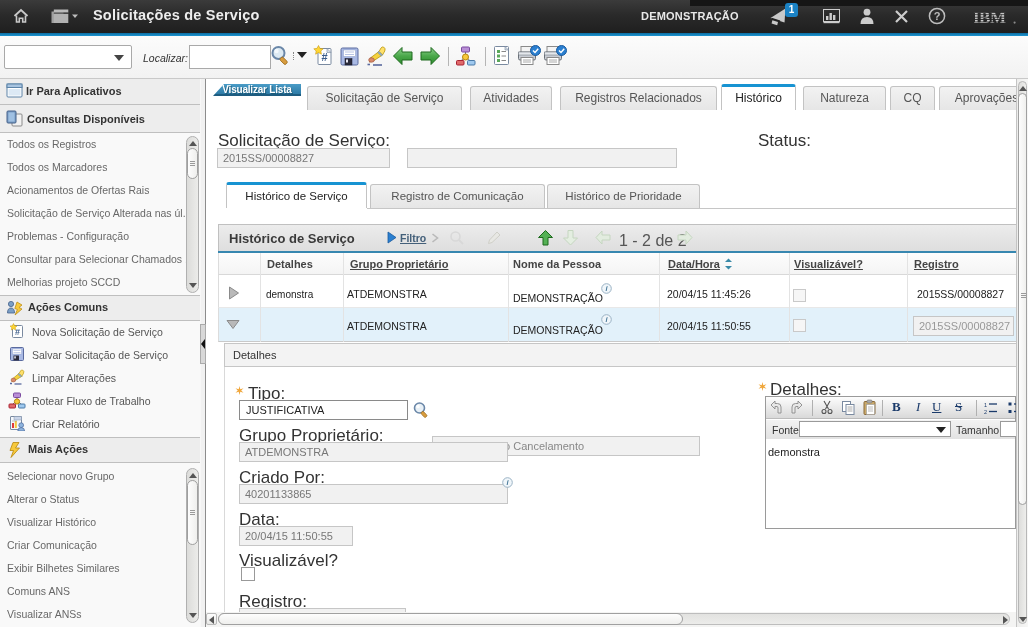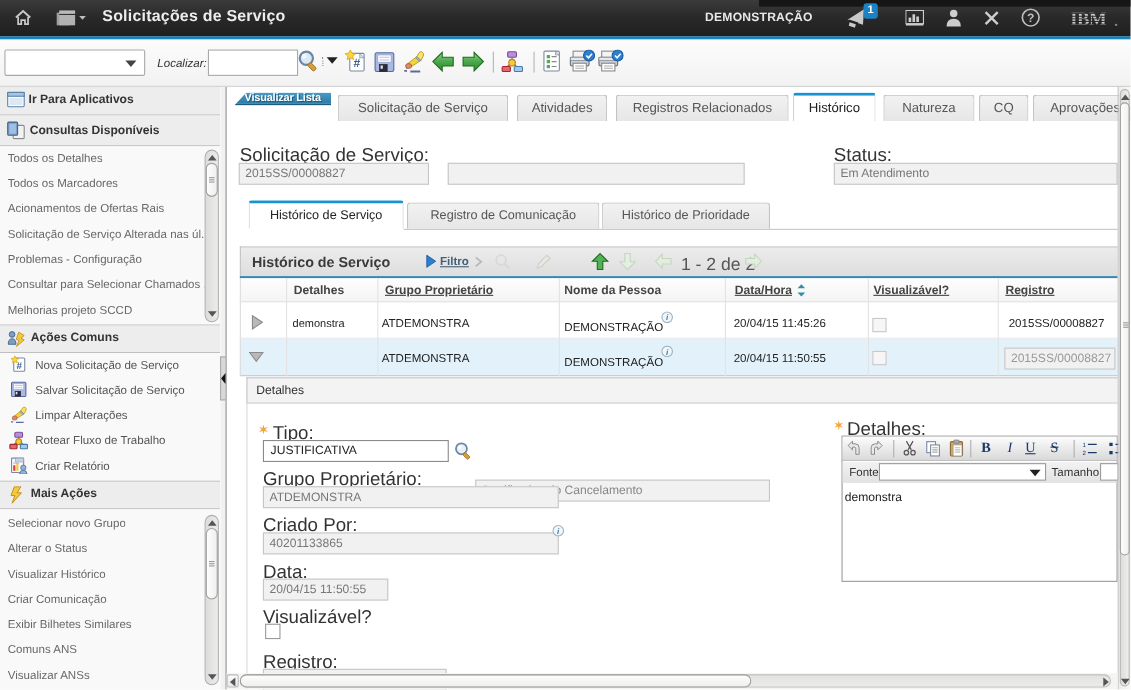--- a/index.html
+++ b/index.html
@@ -263,21 +263,21 @@
     <div class="shead" style="top:26px;height:27px;">
       <svg style="position:absolute;left:6px;top:5px;" width="17" height="17" viewBox="0 0 17 17">
           <rect x="6" y="4" width="10" height="12" rx="1" fill="#f2f2f2" stroke="#8a8a8a"></rect>
           <rect x="1" y="1" width="9" height="12" rx="1" fill="#7b9fc6" stroke="#44618a"></rect>
           <rect x="2.5" y="2.5" width="6" height="9" rx="0.5" fill="#9fc0e2"></rect>
         </svg>
       <span class="ttl" style="left:27px;top:8px;">Consultas Disponíveis</span>
     </div>
     <div class="sdiv" style="top:53px;"></div>
     <div class="abs" style="left:0;top:54px;width:200px;height:162px;background:#f9f9f9;">
-      <span class="sitem" style="left:7px;top:5px;">Todos os Detalhes</span>
+      <span class="sitem" style="left:7px;top:5px;">Todos os Registros</span>
       <span class="sitem" style="left:7px;top:28px;">Todos os Marcadores</span>
       <span class="sitem" style="left:7px;top:51px;">Acionamentos de Ofertas Rais</span>
       <span class="sitem" style="left:7px;top:74px;">Solicitação de Serviço Alterada nas úl...</span>
       <span class="sitem" style="left:7px;top:97px;">Problemas - Configuração</span>
       <span class="sitem" style="left:7px;top:120px;">Consultar para Selecionar Chamados ...</span>
       <span class="sitem" style="left:7px;top:143px;">Melhorias projeto SCCD</span>
     </div>
 
     <div class="sbar" style="left:186px;top:57px;height:157px;">
       <span class="sarrow" style="left:2px;top:4px;border-left:4px solid transparent;border-right:4px solid transparent;border-bottom:5px solid #555;"></span>
@@ -391,21 +391,20 @@
   <div class="tab" style="left:560px;width:157px;"><span>Registros Relacionados</span></div>
   <div class="tab active" style="left:721px;width:75px;"><span>Histórico</span></div>
   <div class="tab" style="left:803px;width:83px;"><span>Natureza</span></div>
   <div class="tab" style="left:890px;width:45px;"><span>CQ</span></div>
   <div class="tab" style="left:939px;width:95px;"><span>Aprovações</span></div>
 
   <div class="lbl abs" style="left:218px;top:131px;">Solicitação de Serviço:</div>
   <div class="ro" style="left:217px;top:148px;width:173px;">2015SS/00008827</div>
   <div class="ro" style="left:407px;top:148px;width:270px;"></div>
   <div class="lbl abs" style="left:758px;top:131px;">Status:</div>
-  <div class="ro" style="left:758px;top:148px;width:258px;">Em Atendimento</div>
 
   <div class="stab active" style="left:226px;width:141px;"><span>Histórico de Serviço</span></div>
   <div class="stab" style="left:370px;width:175px;"><span>Registro de Comunicação</span></div>
   <div class="stab" style="left:547px;width:153px;"><span>Histórico de Prioridade</span></div>
 
   <div class="abs" style="left:367px;top:208px;width:649px;height:1px;background:#c6c6c6;"></div>
 
   <div id="tblhdr" class="abs">
     <span class="cap">Histórico de Serviço</span>
     <svg style="position:absolute;left:168px;top:6px;" width="10" height="13" viewBox="0 0 10 13">

